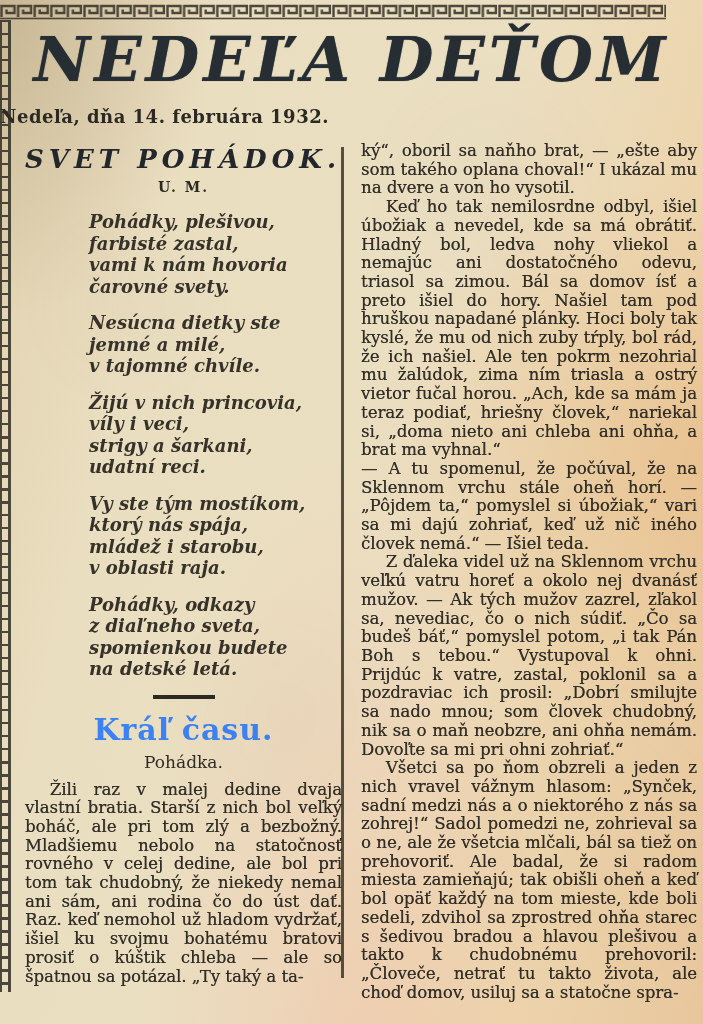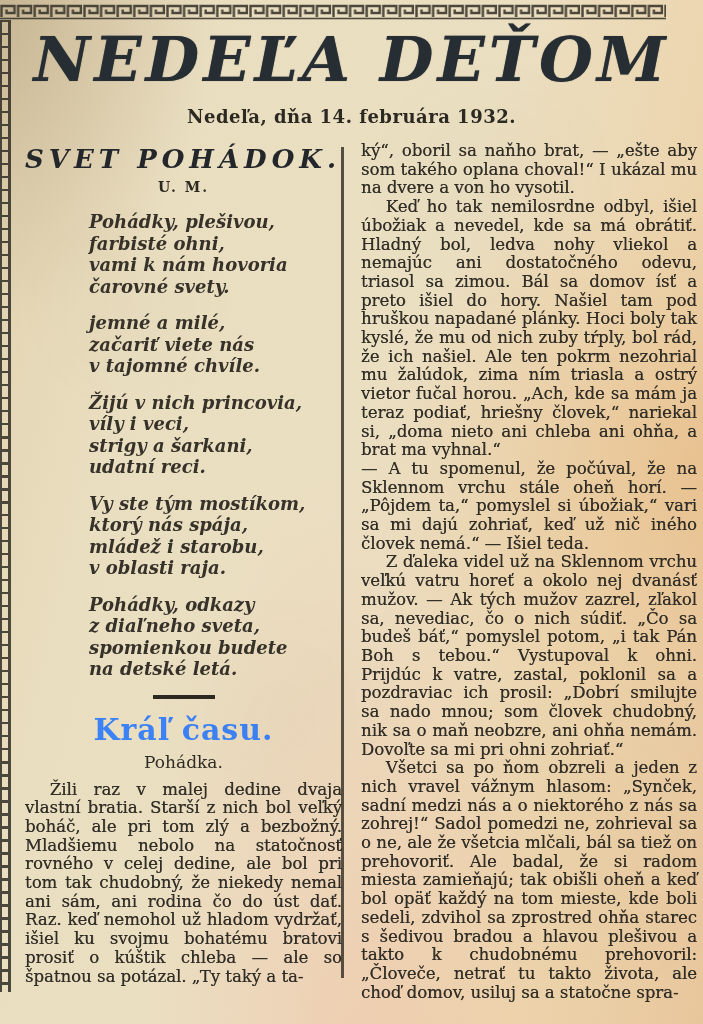--- a/index.html
+++ b/index.html
@@ -32,21 +32,21 @@
     opacity:.88;
   }
   .masthead{
     position:absolute;left:0;top:26px;width:100%;text-align:center;
     font-size:62px;font-weight:bold;font-style:italic;letter-spacing:4px;
     color:#272e33;line-height:1.1;
     text-shadow:0 0 1px rgba(39,46,51,.55);
     white-space:nowrap;
   }
   .dateline{
-    position:absolute;left:0;top:106px;width:100%;text-align:center;
+    position:absolute;left:0;top:106px;width:100%;
     font-size:18px;font-weight:bold;color:#2c2922;letter-spacing:.5px;
   }
   .col-rule{position:absolute;left:341px;top:147px;width:3px;height:831px;background:#3b362c;opacity:.85;}
   .col-left{position:absolute;left:13px;top:144px;width:317px;color:#2f2c25;margin-left:12px;}
   .col-right{position:absolute;left:353px;top:142px;width:344px;color:#2f2c25;}
 
   .poem-title{
     font-size:26px;font-weight:bold;font-style:italic;letter-spacing:5px;
     color:#23272b;margin:0;white-space:nowrap;
   }
@@ -87,27 +87,27 @@
 
   <div class="col-rule"></div>
 
   <div class="col-left">
     <div>
       <h2 class="poem-title">SVET POHÁDOK.</h2>
       <div class="poem-byline">U. M.</div>
       <div class="stanzas">
           <div class="stanza">
             <div class="pline">Pohádky, plešivou,</div>
-            <div class="pline">farbisté ohni,</div>
+            <div class="pline">farbisté zastal,</div>
             <div class="pline">vami k nám hovoria</div>
             <div class="pline">čarovné svety.</div>
           </div>
           <div class="stanza">
+            <div class="pline">Nesúcna dietky ste</div>
             <div class="pline">jemné a milé,</div>
-            <div class="pline">začariť viete nás</div>
             <div class="pline">v tajomné chvíle.</div>
           </div>
           <div class="stanza">
             <div class="pline">Žijú v nich princovia,</div>
             <div class="pline">víly i veci,</div>
             <div class="pline">strigy a šarkani,</div>
             <div class="pline">udatní reci.</div>
           </div>
           <div class="stanza">
             <div class="pline">Vy ste tým mostíkom,</div>

